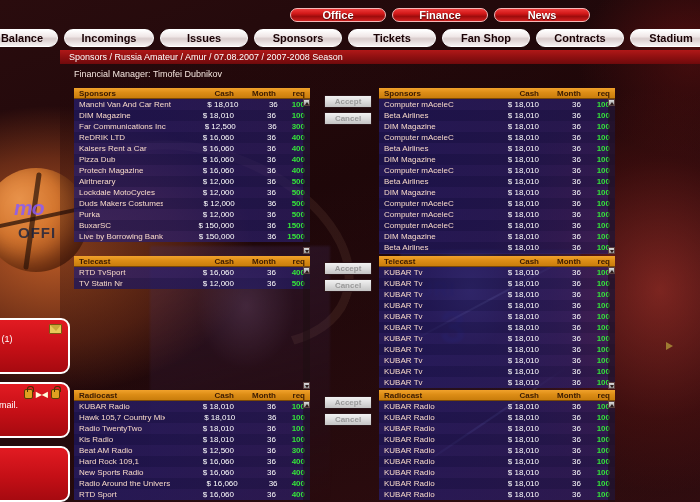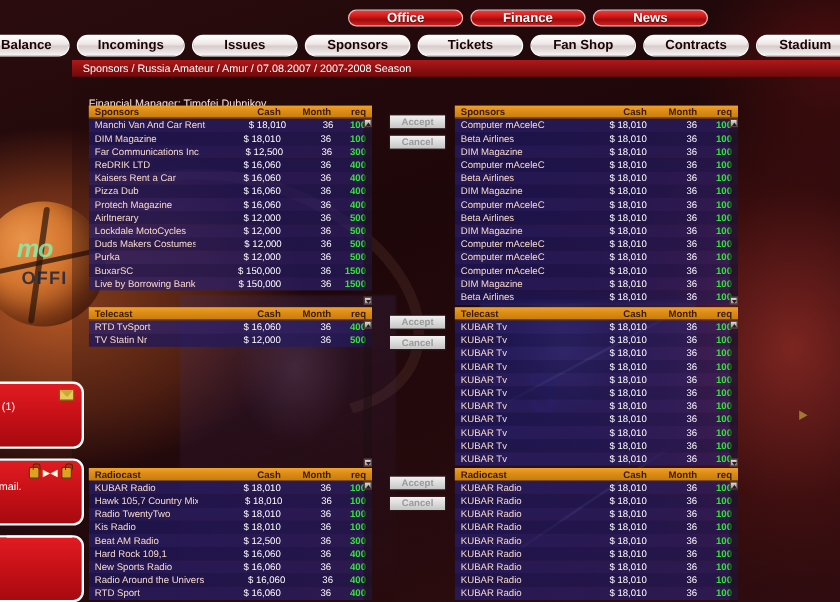--- a/index.html
+++ b/index.html
@@ -30,21 +30,21 @@
   }
   .bg-ball::before {
     content:""; position:absolute; left:6%; top:46%; width:92%; height:4px;
     background:#2a1208; border-radius:3px; transform: rotate(-12deg); opacity:.75;
   }
   .bg-ball::after {
     content:""; position:absolute; left:44%; top:4%; width:5px; height:94%;
     background:#2a1208; border-radius:3px; transform: rotate(8deg); opacity:.7;
   }
   .bg-ball-text {
-    position:absolute; left:14px; top:196px; color:#86efac; font-size:21px;
+    position:absolute; left:14px; top:196px; color:#8b5cf6; font-size:21px;
     font-weight:bold; font-style:italic; letter-spacing:-1px; opacity:.85;
     font-family:"Liberation Sans", sans-serif;
   }
   .bg-ball-text2 {
     position:absolute; left:18px; top:224px; color:#16213f; font-size:15px;
     font-weight:bold; letter-spacing:1px; opacity:.8;
   }
   .bg-shield {
     position:absolute; left:2px; top:446px; width:62px; height:66px;
     background: linear-gradient(#f0eee4, #dad6c8);
@@ -132,21 +132,21 @@
 
   
   .breadcrumb {
     position:absolute; left:60px; top:50px; width:640px; height:14px;
     background: linear-gradient(180deg, #b01818 0%, #8c0f10 55%, #6e0a0c 100%);
     color:#ffffff; font-size:9px; display:flex; align-items:center;
     padding-left:9px;
   }
   .subheader {
     position:absolute; left:60px; top:66px; width:640px; height:16px;
-    color:#f3e4dd; font-size:9px; display:flex; align-items:center; padding-left:14px;margin-top:12px;
+    color:#f3e4dd; font-size:9px; display:flex; align-items:center; padding-left:14px;
   }
 
   
   .panel { position:absolute; }
   .tbl-head {
     height:11px;
     background: linear-gradient(180deg, #f1a22c 0%, #dd8d16 45%, #c97d0c 100%);
     color:#3a1a02; font-size:8px; font-weight:bold;
     display:flex; align-items:center;
     border-bottom:1px solid #7a4806;

